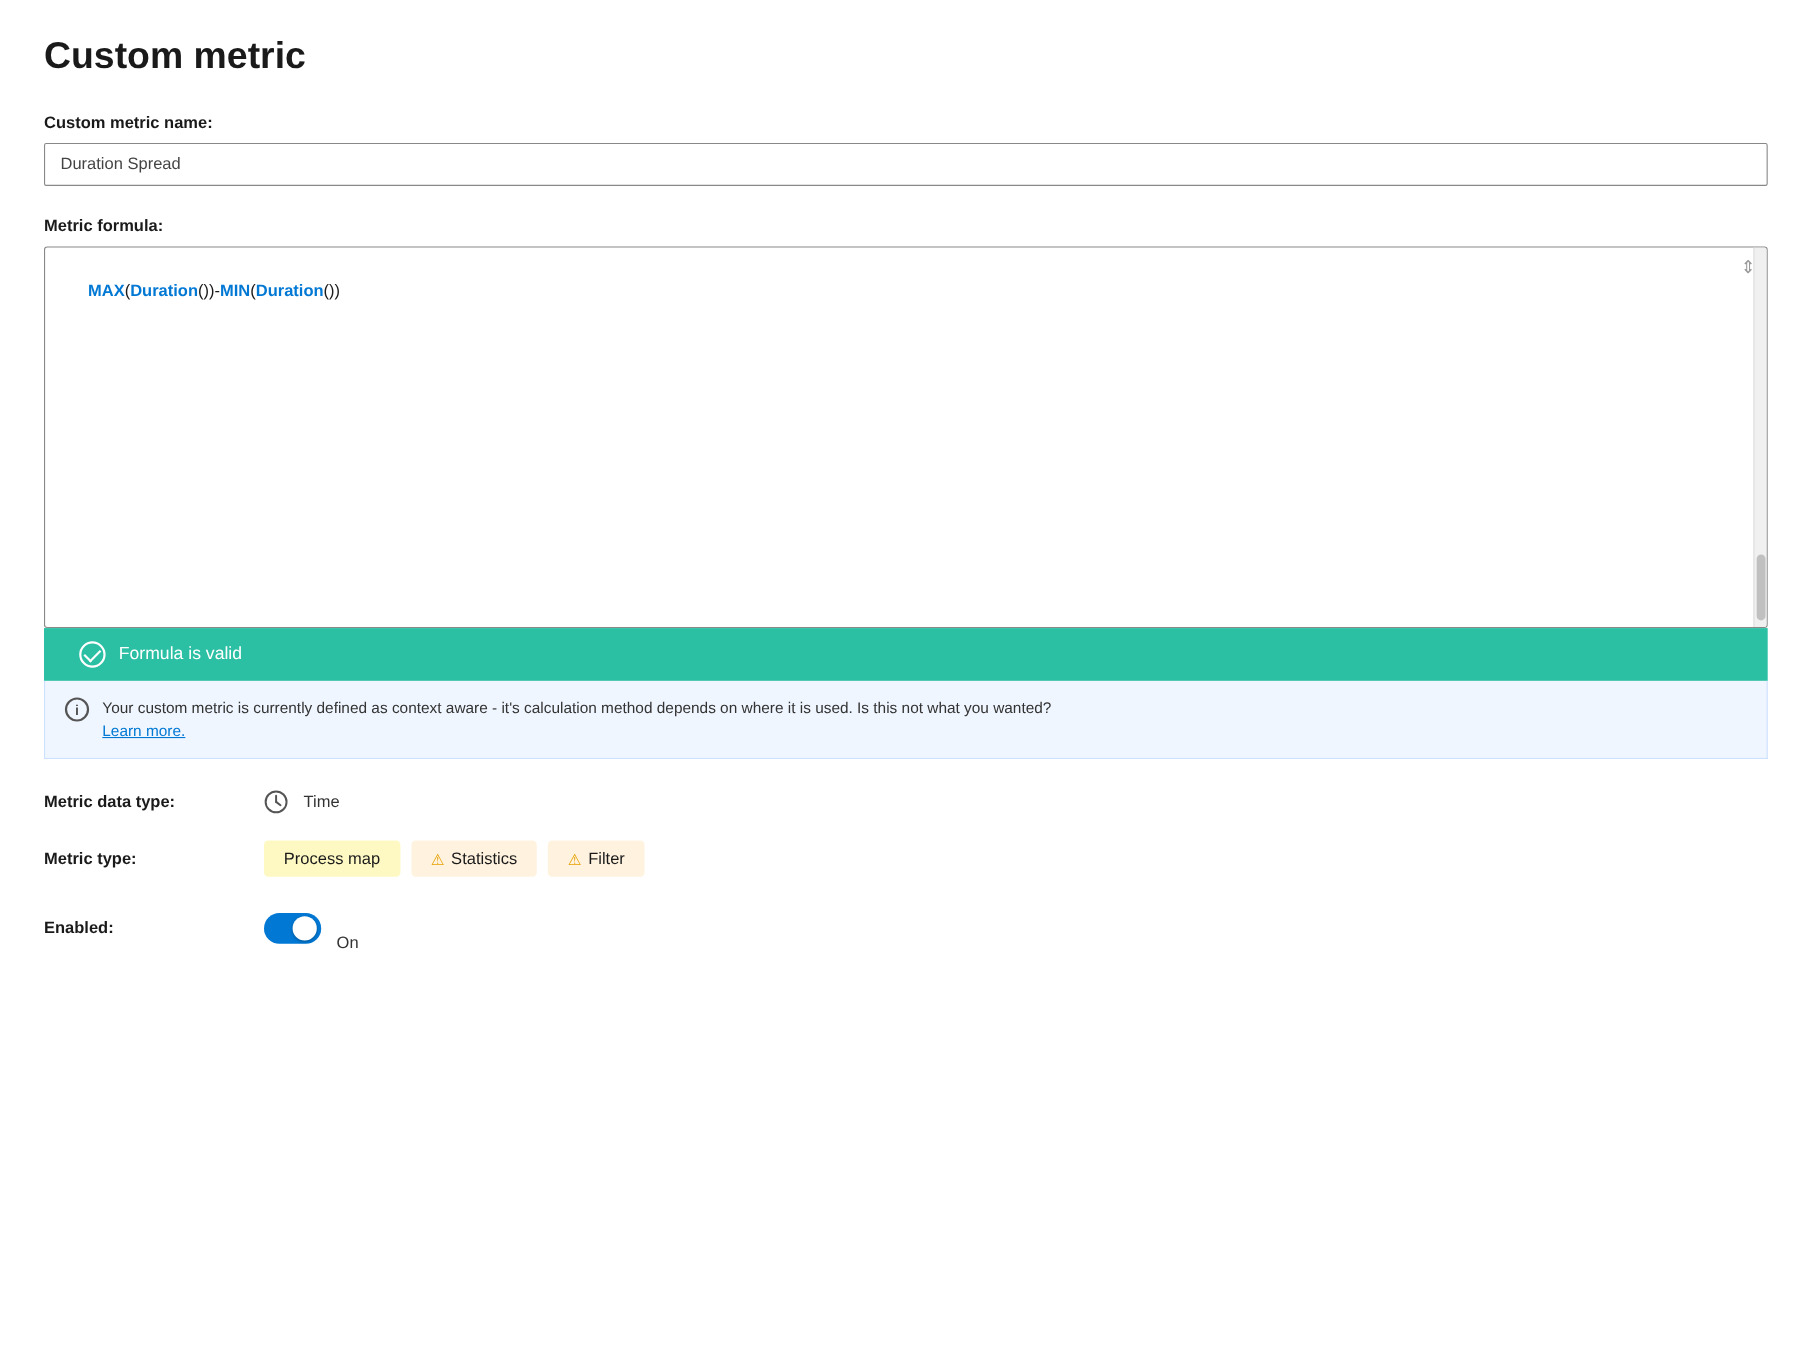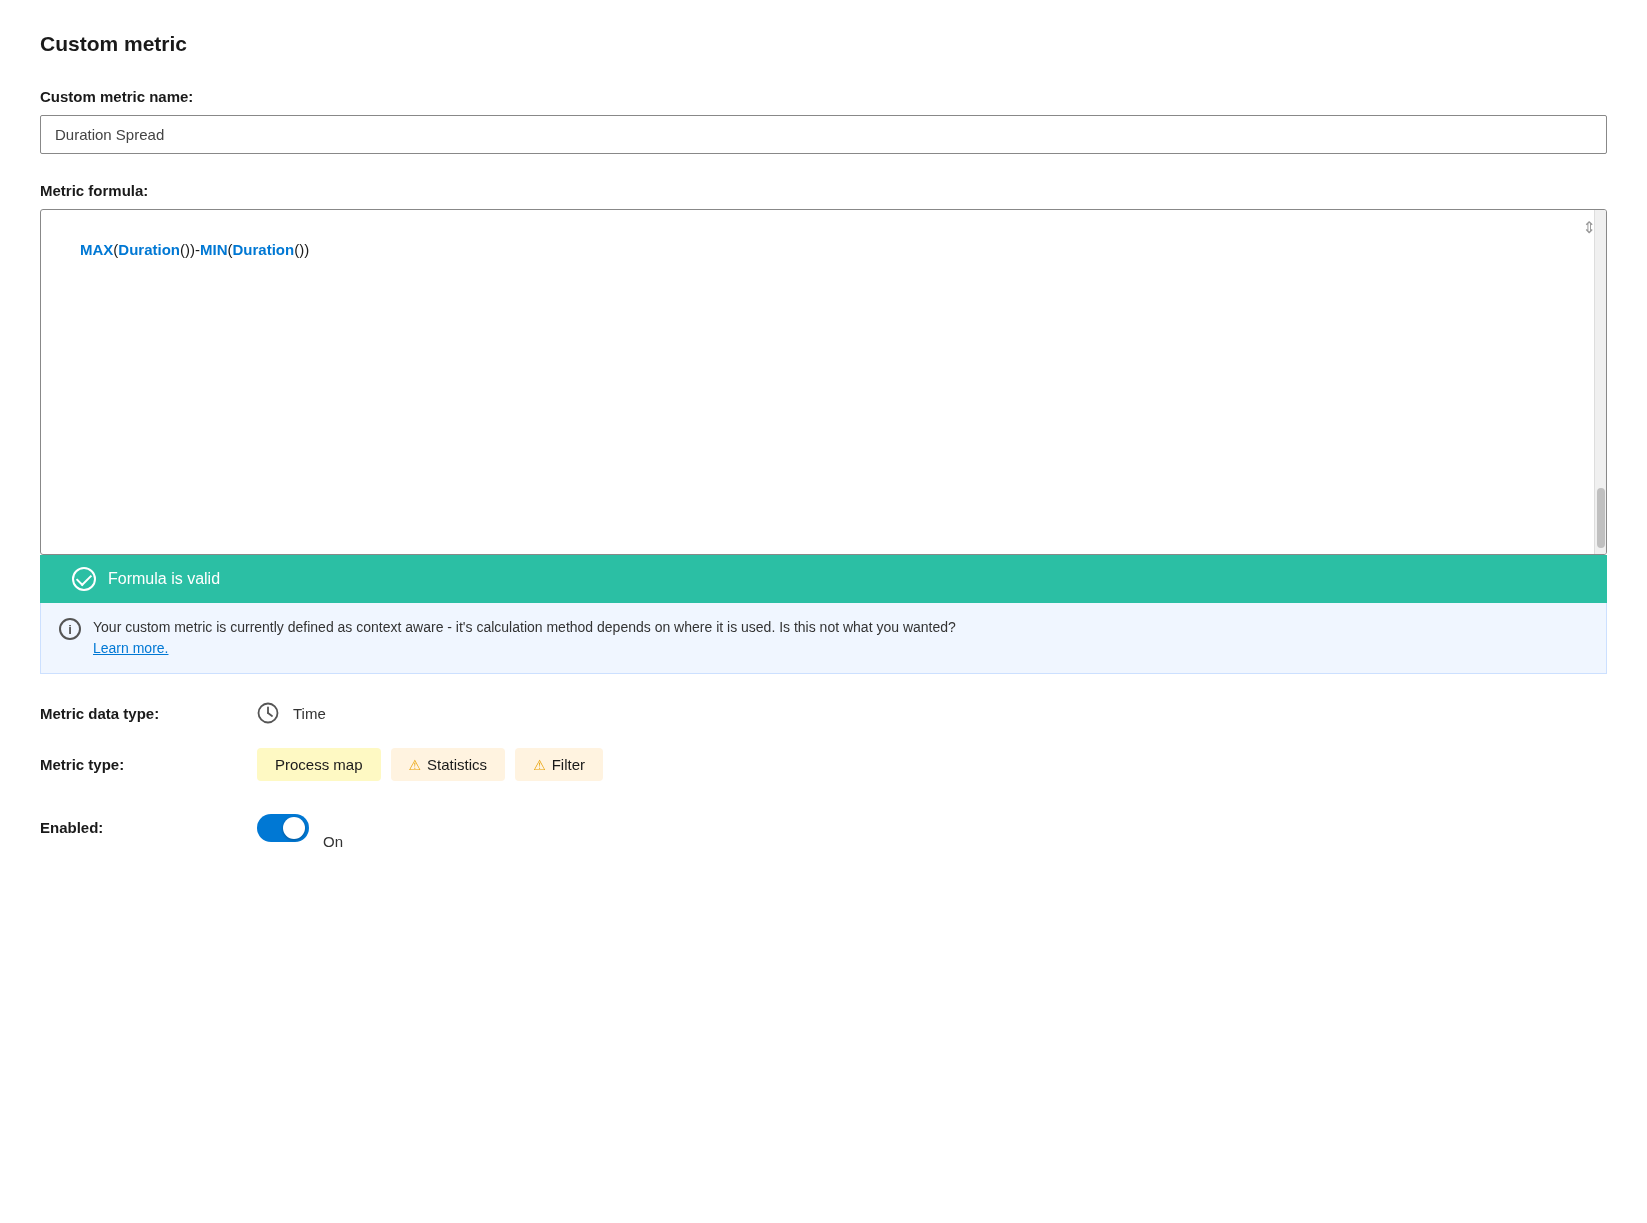--- a/index.html
+++ b/index.html
@@ -6,21 +6,21 @@
     body {
       font-family: 'Segoe UI', Arial, sans-serif;
       background: #fff;
       color: #1a1a1a;
       padding: 32px 40px;
       width: 1647px;
       min-height: 1223px;
     }
 
     .page-title {
-      font-size: 21px;
+      font-size: 34px;
       font-weight: 600;
       margin-bottom: 32px;
       color: #1a1a1a;
     }
 
     .field-label {
       font-size: 15px;
       font-weight: 700;
       margin-bottom: 10px;
       color: #1a1a1a;
@@ -173,21 +173,21 @@
     .learn-more-link {
       color: #0078d4;
       text-decoration: underline;
       cursor: pointer;
     }
 
     .data-row {
       display: flex;
       align-items: center;
       margin-bottom: 24px;
-      gap: 17px;
+      gap: 0;
     }
 
     .row-label {
       font-size: 15px;
       font-weight: 700;
       width: 200px;
       flex-shrink: 0;
     }
 
     .row-content {

